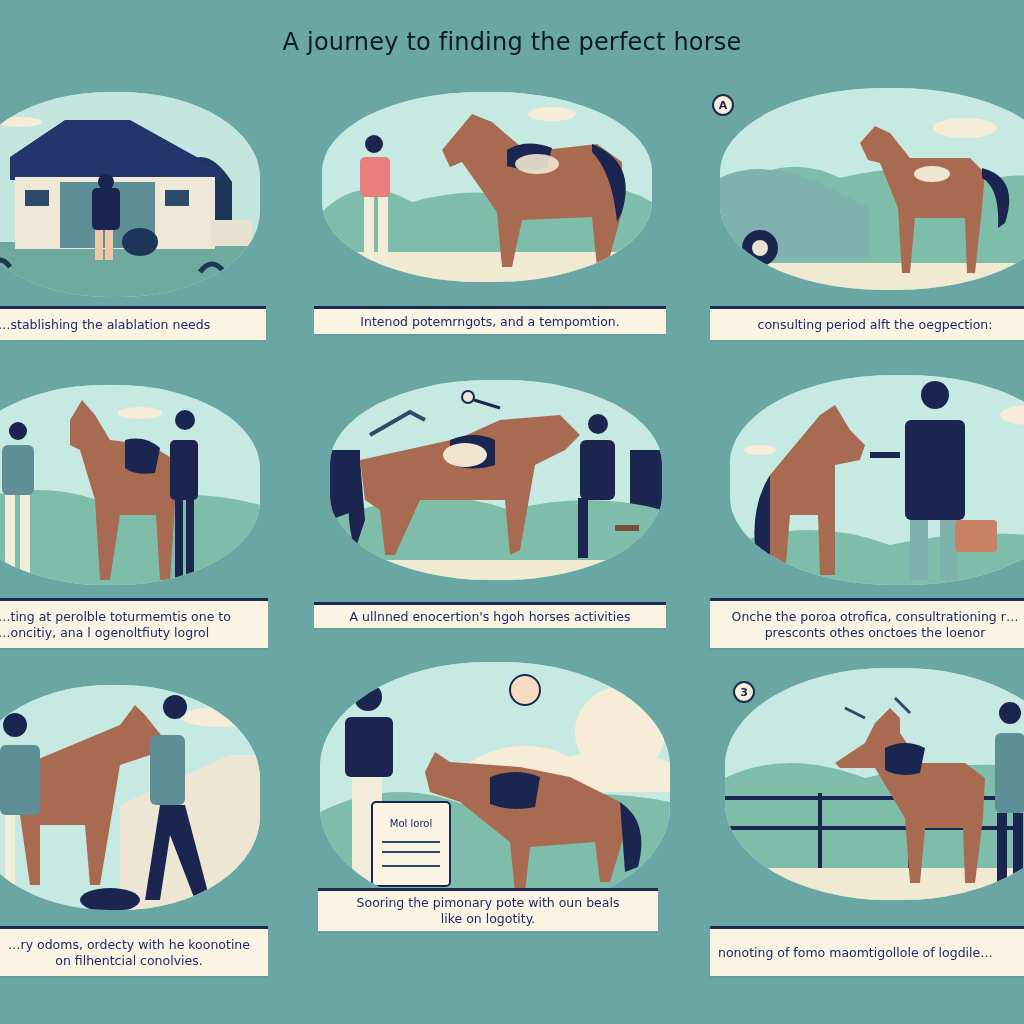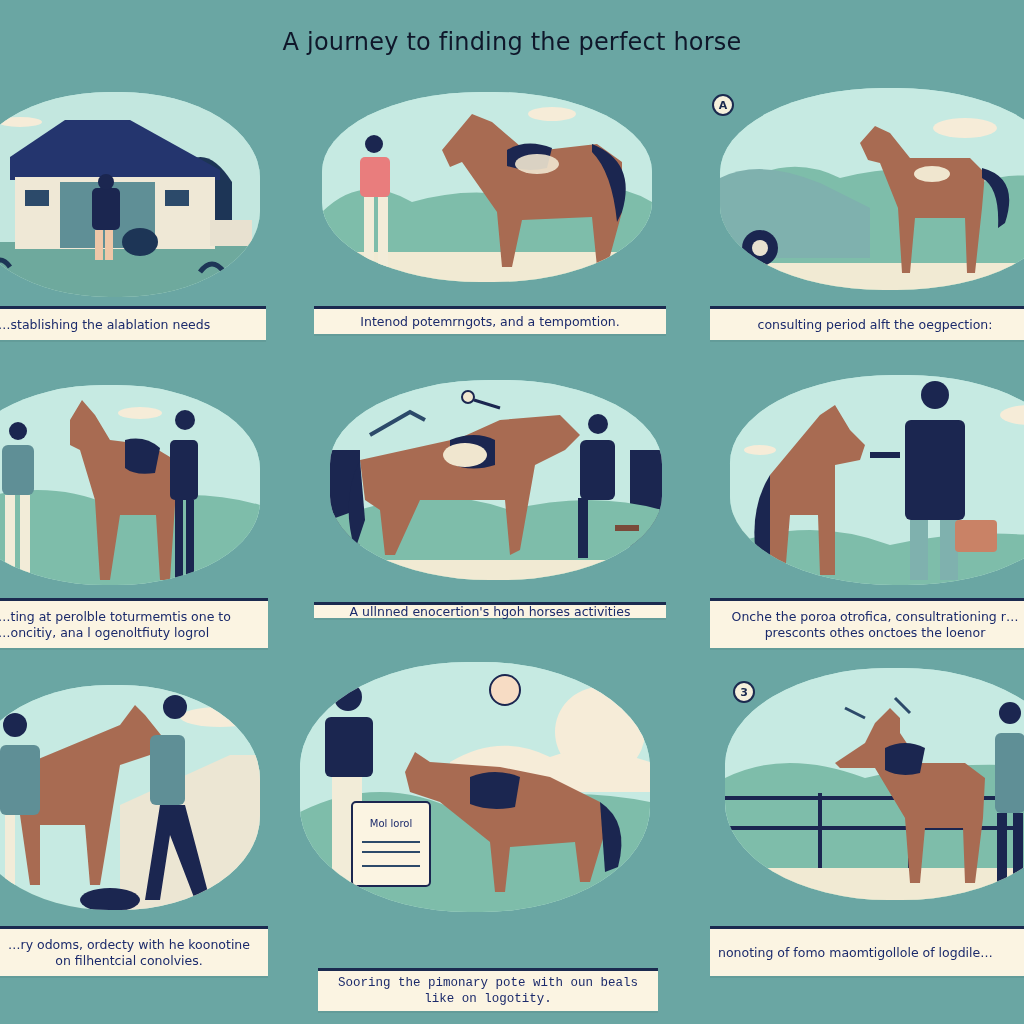--- a/index.html
+++ b/index.html
@@ -132,21 +132,21 @@
     <path d="M30 80 L130 58 L170 40 L230 35 L250 55 L235 70 L205 85 L190 170 L180 175 L175 120 L90 120 L65 175 L55 175 L50 130 L35 120Z" fill="#a86b52"></path>
     <path d="M30 80 Q10 120 25 170 L35 140 Z" fill="#1b2650"></path>
     <path d="M120 60 q25 -10 45 0 l0 25 q-25 8 -45 -2z" fill="#1b2650"></path>
     <ellipse cx="135" cy="75" rx="22" ry="12" fill="#f0e6cf"></ellipse>
     <rect x="250" y="60" width="35" height="60" rx="6" fill="#1b2650"></rect>
     <circle cx="268" cy="44" r="10" fill="#1b2650"></circle>
     <rect x="248" y="118" width="10" height="60" fill="#1b2650"></rect>
     <rect x="285" y="145" width="24" height="6" fill="#7a4a3a"></rect>
   </svg>
 </div>
-<div class="caption" style="left:314px; top:602px; width:352px; height:16px;">A ullnned enocertion's hgoh horses activities</div>
+<div class="caption" style="left:314px; top:602px; width:352px; height:26px;">A ullnned enocertion's hgoh horses activities</div>
 
 <div class="panel" style="left:730px; top:375px; width:340px; height:210px;">
   <svg viewBox="0 0 340 210">
     <rect width="340" height="210" fill="#c6eae2"></rect>
     <ellipse cx="300" cy="40" rx="30" ry="10" fill="#f6ecd8"></ellipse>
     <ellipse cx="30" cy="75" rx="16" ry="5" fill="#f6ecd8"></ellipse>
     <path d="M0 170 Q80 140 160 170 Q250 150 340 165 L340 210 L0 210Z" fill="#7ebdaa"></path>
     <path d="M40 100 L90 40 L105 30 L120 55 L135 70 L130 85 L105 90 L105 200 L90 200 L88 140 L60 140 L55 200 L40 200 Z" fill="#a86b52"></path>
     <path d="M40 100 Q15 140 30 200 L40 200 Z" fill="#1b2650"></path>
     <rect x="175" y="45" width="60" height="100" rx="6" fill="#1b2650"></rect>
@@ -171,41 +171,41 @@
     <rect x="35" y="130" width="10" height="80" fill="#f2ecd8"></rect>
     <rect x="180" y="50" width="35" height="70" rx="6" fill="#5f8f96"></rect>
     <circle cx="205" cy="22" r="12" fill="#1b2650"></circle>
     <path d="M190 120 L175 215 L190 215 L200 150 L225 215 L240 215 L215 120Z" fill="#1b2650"></path>
     <ellipse cx="140" cy="215" rx="30" ry="12" fill="#1b2650"></ellipse>
   </svg>
 </div>
 <div class="caption" style="left:-10px; top:926px; width:278px; height:50px;">…ry odoms, ordecty with he koonotine
 on filhentcial conolvies.</div>
 
-<div class="panel" style="left:300px; top:662px; width:350px; height:250px;">
+<div class="panel" style="left:320px; top:662px; width:350px; height:250px;">
   <svg viewBox="0 0 350 250">
     <rect width="350" height="250" fill="#c6eae2"></rect>
     <circle cx="205" cy="28" r="15" fill="#f7dcc4" stroke="#1b2650" stroke-width="2"></circle>
     <circle cx="300" cy="70" r="45" fill="#f6ecd8"></circle>
     <path d="M150 100 Q200 70 250 95 Q290 80 350 100 L350 130 L150 130Z" fill="#f6ecd8"></path>
     <path d="M0 150 Q80 110 160 150 Q250 120 350 140 L350 250 L0 250Z" fill="#7ebdaa"></path>
     <path d="M105 110 L115 90 L130 100 L200 105 L250 115 L300 140 L305 170 L290 220 L280 220 L275 180 L210 185 L205 230 L195 230 L190 180 L140 140 L110 130Z" fill="#a86b52"></path>
     <path d="M300 140 Q330 160 318 205 L305 210 Z" fill="#1b2650"></path>
     <path d="M170 115 q25 -10 50 0 l-5 30 q-25 5 -45 -3z" fill="#1b2650"></path>
     <rect x="25" y="55" width="48" height="60" rx="6" fill="#1b2650"></rect>
     <circle cx="48" cy="35" r="14" fill="#1b2650"></circle>
     <rect x="32" y="115" width="30" height="110" fill="#f2ecd8"></rect>
     <rect x="52" y="140" width="78" height="84" rx="4" fill="#fbf4e2" stroke="#1b2650" stroke-width="2"></rect>
     <text x="91" y="165" text-anchor="middle" font-family="DejaVu Sans, sans-serif" font-size="10" fill="#1b2a6b">Mol lorol</text>
     <line x1="62" y1="180" x2="120" y2="180" stroke="#2c4a6a" stroke-width="2"></line>
     <line x1="62" y1="190" x2="120" y2="190" stroke="#2c4a6a" stroke-width="2"></line>
     <line x1="62" y1="204" x2="120" y2="204" stroke="#2c4a6a" stroke-width="2"></line>
   </svg>
 </div>
-<div class="caption" style="left:318px; top:968px; width:340px; height:43px;font-family:Liberation Mono, monospace;">Sooring the pimonary pote with oun beals
+<div class="caption" style="left:318px; top:888px; width:340px; height:43px;">Sooring the pimonary pote with oun beals
 like on logotity.</div>
 
 <div class="panel" style="left:725px; top:668px; width:340px; height:232px;">
   <svg viewBox="0 0 340 232">
     <rect width="340" height="232" fill="#c6eae2"></rect>
     <path d="M0 110 Q60 80 140 110 Q220 90 340 100 L340 232 L0 232Z" fill="#7ebdaa"></path>
     <rect x="0" y="200" width="340" height="32" fill="#f1ead3"></rect>
     <g stroke="#1b2650" stroke-width="4">
       <line x1="0" y1="130" x2="290" y2="130"></line>
       <line x1="0" y1="160" x2="290" y2="160"></line>

